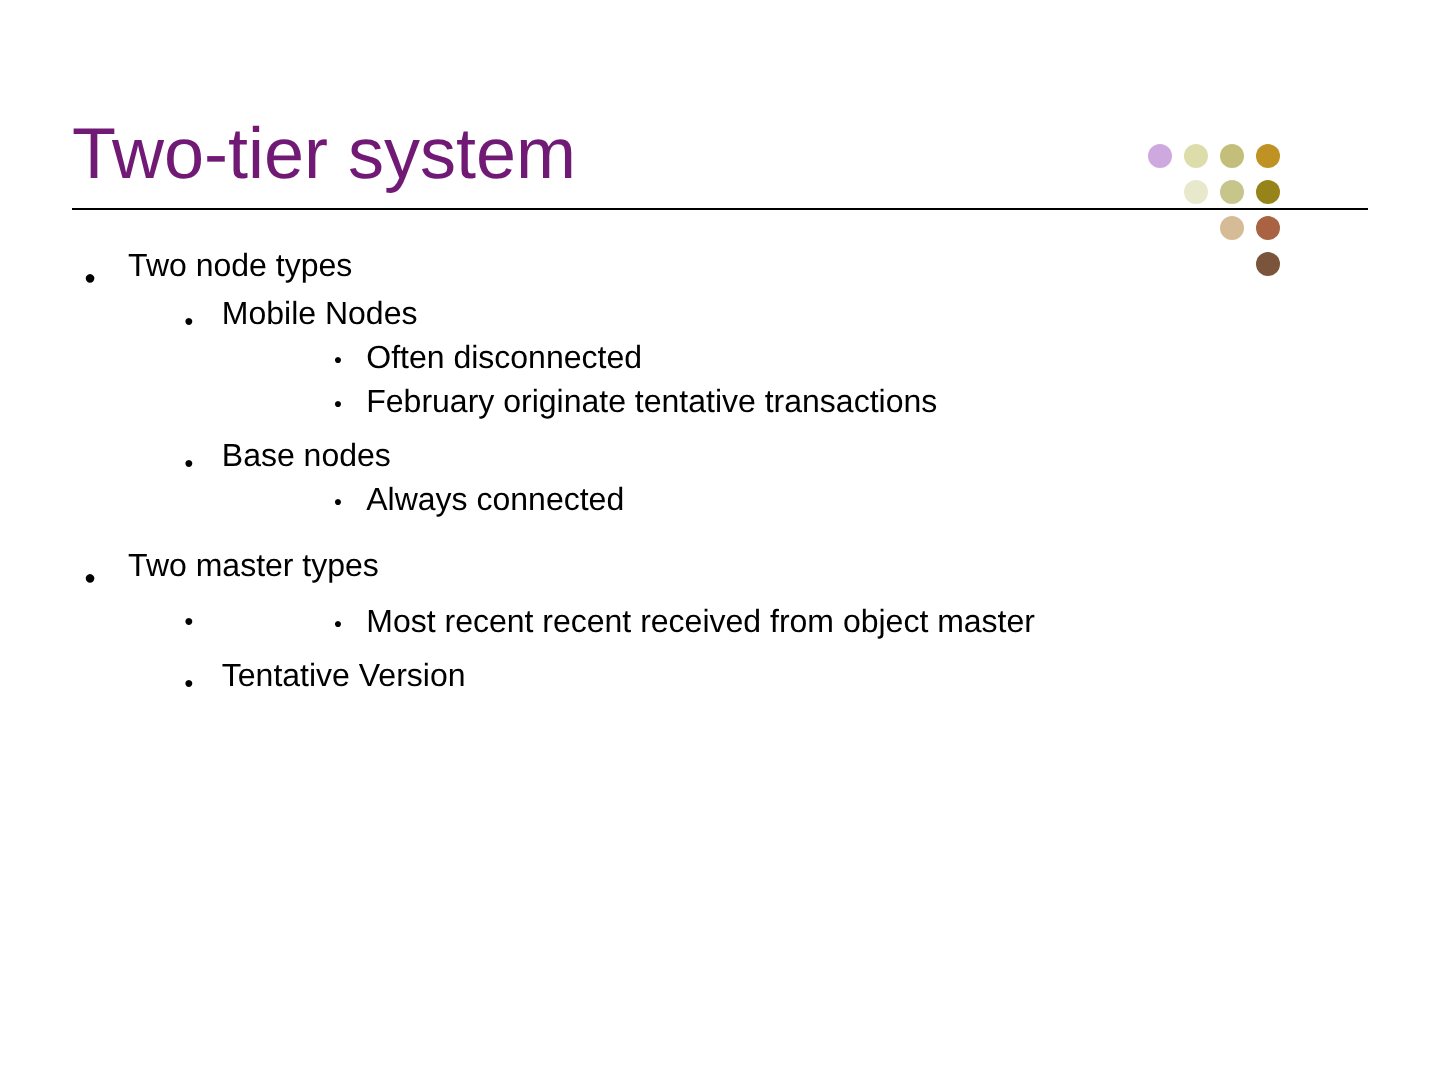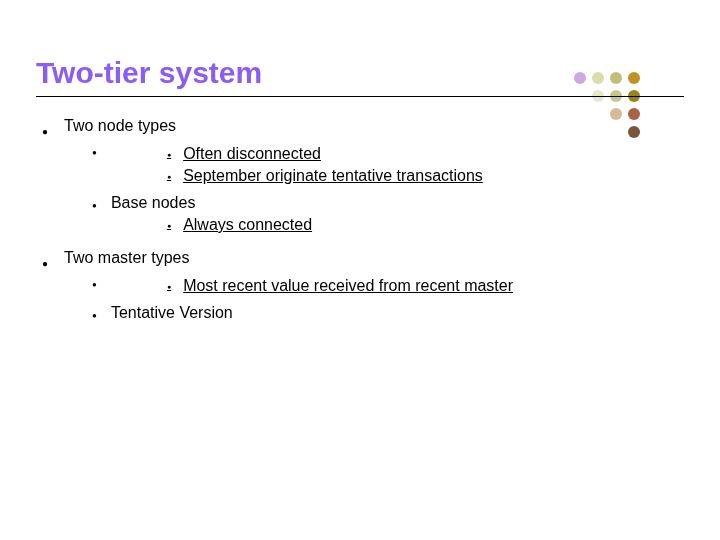--- a/index.html
+++ b/index.html
@@ -16,23 +16,23 @@
     padding: 56px 36px 20px 36px;
     position: relative;
   }
   .title-rule {
     border-bottom: 1.5px solid #000;
     padding-bottom: 6px;
     margin-bottom: 20px;
     position: relative;
   }
   .title {
-    font-size: 30px;
-    font-weight: bold;
-    color: #8b5cf6;
+    font-size: 36px;
+    font-weight: normal;
+    color: #701a75;
     letter-spacing: 0px;
   }
   .dots {
     position: absolute;
     top: 66px;
     right: 62px;
     width: 90px;
     height: 90px;
     pointer-events: none;
   }
@@ -41,21 +41,21 @@
   ul { list-style: none; }
   .lvl1 { margin-left: 6px; }
   .lvl1 > li { margin: 8px 0 8px 0; display: flex; }
   .lvl1 > li > .b { font-size: 10px; margin-top: 9px; margin-right: 16px; color:#000; }
 
   .lvl2 { margin-left: 0px; }
   .lvl2 > li { margin: 6px 0 4px 0; display: flex; }
   .lvl2 > li > .b { font-size: 8px; margin-top: 7px; margin-right: 14px; margin-left: 28px; color:#000;}
 
   .lvl3 { margin-left: 0px; }
-  .lvl3 > li { margin: 4px 0 3px 0; display: flex; text-decoration: underline; }
+  .lvl3 > li { margin: 4px 0 3px 0; display: flex; }
   .lvl3 > li > .b { font-size: 7px; margin-top: 6px; margin-right: 12px; margin-left: 56px; color:#000;}
   .lvl3 > li > .t { font-size: 16px; color:#000;}
 
   .col { display:flex; flex-direction:column; }
 </style>
 </head>
 <body>
 
 <svg class="dots" viewBox="0 0 90 90">
   <circle cx="12" cy="12" r="6" fill="#c9a0dc"></circle>
@@ -77,28 +77,29 @@
 
   <ul class="lvl1">
     <li>
       <span class="b">●</span>
       <div class="col">
         <span class="t">Two node types</span>
         <ul class="lvl2">
           <li>
             <span class="b">●</span>
             <div class="col">
+              <span class="t">Mobile Nodes</span>
               <ul class="lvl3">
                 <li>
                   <span class="b">●</span>
                   <span class="t">Often disconnected</span>
                 </li>
                 <li>
                   <span class="b">●</span>
-                  <span class="t">September originate tentative transactions</span>
+                  <span class="t">February originate tentative transactions</span>
                 </li>
               </ul>
             </div>
           </li>
           <li>
             <span class="b">●</span>
             <div class="col">
               <span class="t">Base nodes</span>
               <ul class="lvl3">
                 <li>
@@ -116,21 +117,21 @@
       <span class="b">●</span>
       <div class="col">
         <span class="t">Two master types</span>
         <ul class="lvl2">
           <li>
             <span class="b">●</span>
             <div class="col">
               <ul class="lvl3">
                 <li>
                   <span class="b">●</span>
-                  <span class="t">Most recent value received from recent master</span>
+                  <span class="t">Most recent recent received from object master</span>
                 </li>
               </ul>
             </div>
           </li>
           <li>
             <span class="b">●</span>
             <div class="col">
               <span class="t">Tentative Version</span>
             </div>
           </li>

